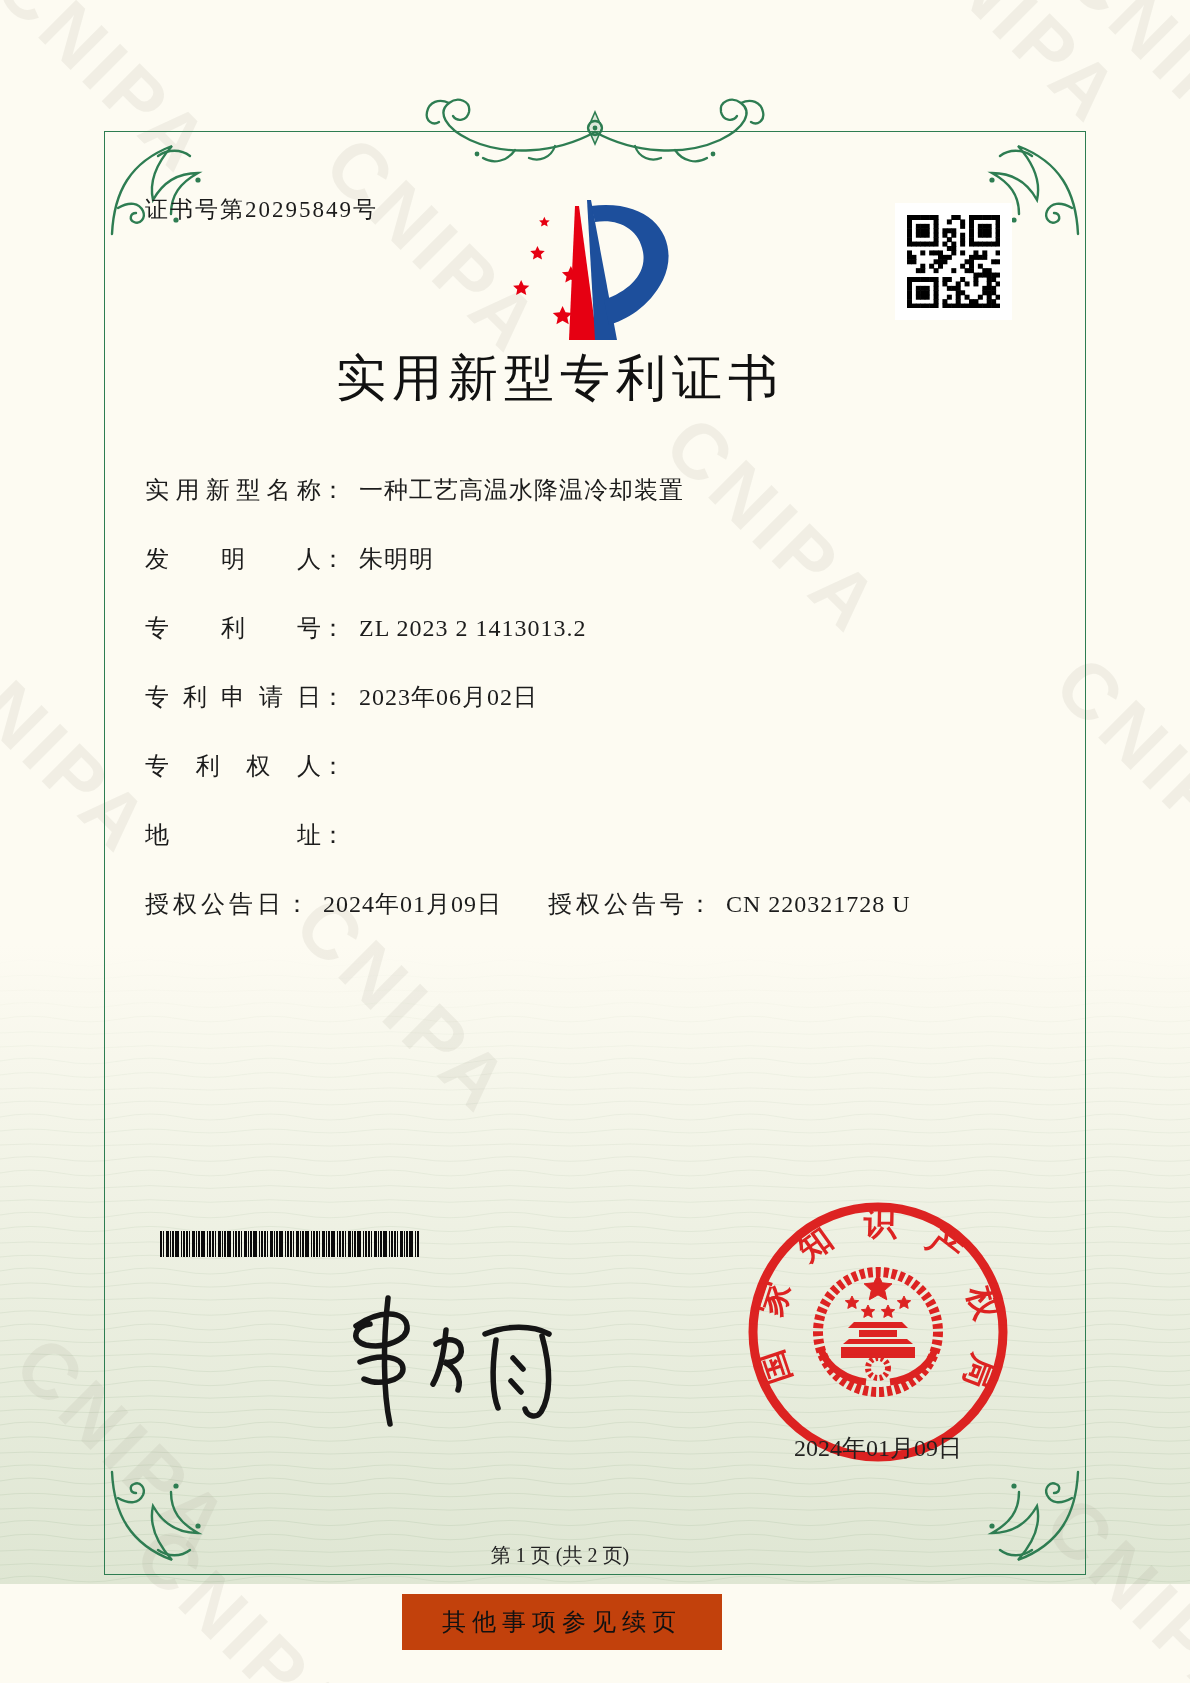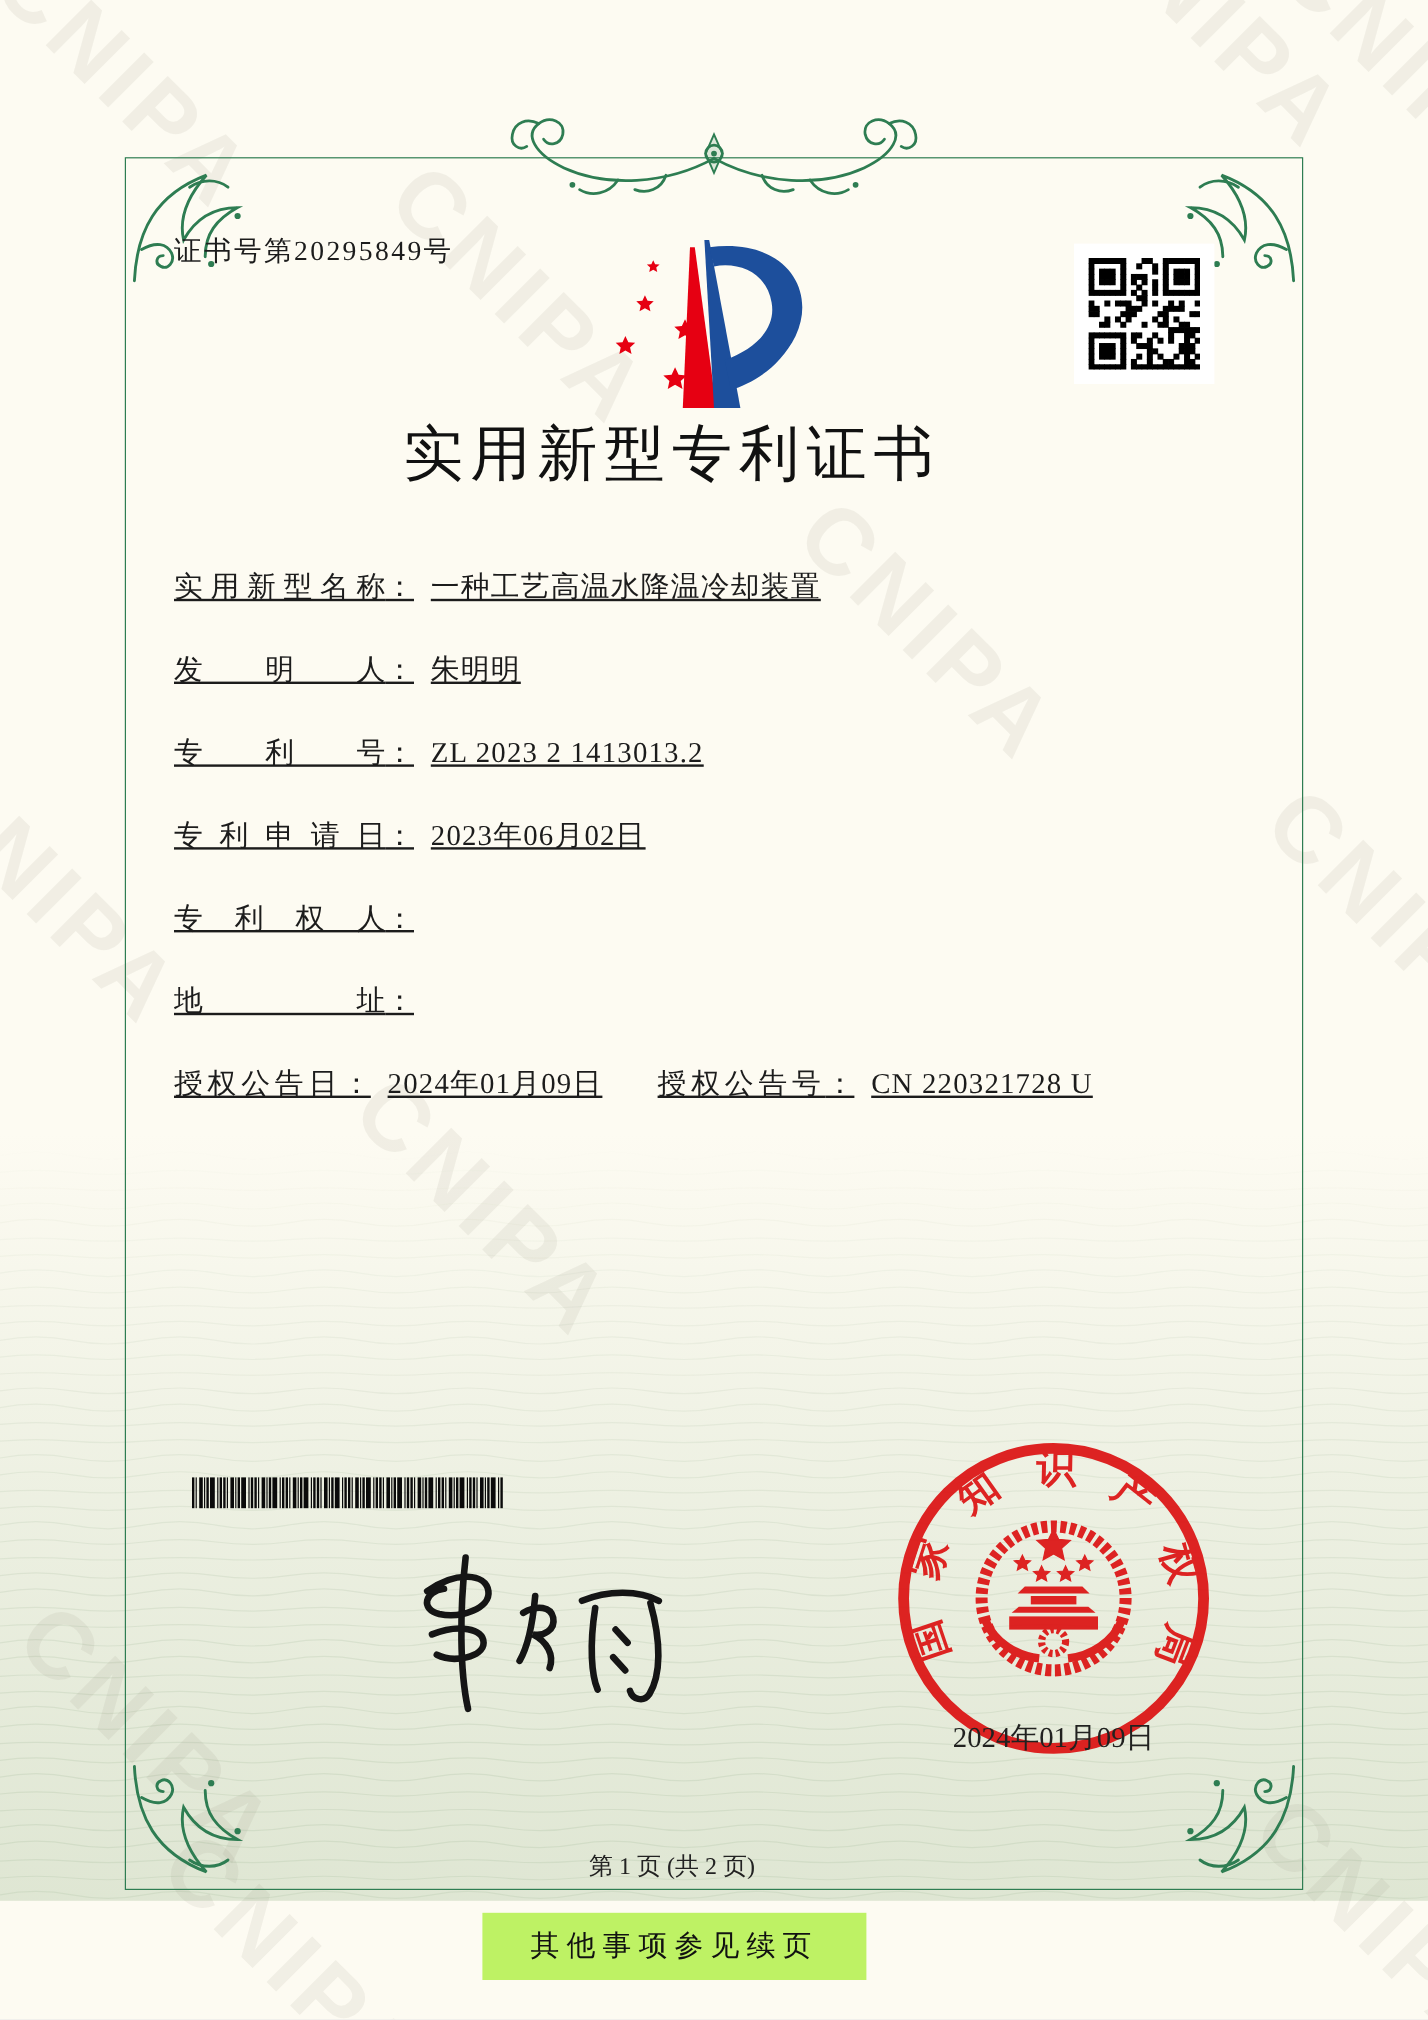--- a/index.html
+++ b/index.html
@@ -23,40 +23,40 @@
   .orn{position:absolute;z-index:3;}
   
   .content{position:absolute;left:0;top:0;width:1190px;height:1683px;z-index:4;}
   #cert-no{position:absolute;left:145px;top:194px;font-size:23px;letter-spacing:2px;}
   #logo{position:absolute;left:505px;top:198px;}
   #qr-box{position:absolute;left:895px;top:203px;width:117px;height:117px;background:#ffffff;}
   #qr{position:absolute;left:12px;top:12px;}
   #doc-title{position:absolute;left:60px;top:345px;width:1000px;text-align:center;
     font-size:50px;font-weight:normal;letter-spacing:6px;color:#111;}
   #fields{position:absolute;left:145px;top:478px;width:910px;font-size:24px;line-height:1;}
-  .frow{margin-bottom:45px;display:flex;align-items:baseline;white-space:nowrap;text-decoration:underline;}
+  .frow{margin-bottom:45px;display:flex;align-items:baseline;white-space:nowrap;}
   .flabel{display:inline-block;width:176px;text-align:justify;text-align-last:justify;}
   .colon{display:inline-block;margin-right:14px;}
   .fvalue{letter-spacing:1px;}
   .grant-group2{margin-left:46px;display:flex;align-items:baseline;}
   .glabel{letter-spacing:4px;}
   #body-text{position:absolute;left:145px;top:953px;width:905px;font-size:21.5px;
     line-height:44px;text-align:justify;color:#161616;}
   #body-text p{margin:0 0 12px 0;text-indent:2em;}
   #barcode{position:absolute;left:160px;top:1231px;}
   #sig-block{position:absolute;left:162px;top:1332px;
     font-family:"Liberation Sans","DejaVu Sans",sans-serif;font-size:27px;color:#1a1a1a;}
   #sig-title{margin-bottom:20px;}
   #sig-name{letter-spacing:8px;}
   #signature{position:absolute;left:310px;top:1282px;}
   #seal{position:absolute;left:735px;top:1190px;z-index:5;}
   #page-info{position:absolute;left:60px;top:1542px;width:1000px;text-align:center;
     font-size:20px;color:#222;}
   #cont-box{position:absolute;left:402px;top:1594px;width:320px;height:56px;
-    background:#bef264;text-align:center;line-height:56px;font-size:24px;
+    background:#c2410c;text-align:center;line-height:56px;font-size:24px;
     letter-spacing:6px;color:#111;}
 </style>
 </head>
 <body>
 
 <div id="page">
 
   <svg id="waves" width="1190" height="639">
       <path d="M0 4 q 30 -4.0 60 0 q 30 4.0 60 0 q 30 -4.0 60 0 q 30 4.0 60 0 q 30 -4.0 60 0 q 30 4.0 60 0 q 30 -4.0 60 0 q 30 4.0 60 0 q 30 -4.0 60 0 q 30 4.0 60 0 q 30 -4.0 60 0 q 30 4.0 60 0 q 30 -4.0 60 0 q 30 4.0 60 0 q 30 -4.0 60 0 q 30 4.0 60 0 q 30 -4.0 60 0 q 30 4.0 60 0 q 30 -4.0 60 0 q 30 4.0 60 0" fill="none" stroke="#a8bba0" stroke-width="1" stroke-opacity="0.00"></path>
       <path d="M0 18 q 30 -6.0 60 0 q 30 6.0 60 0 q 30 -6.0 60 0 q 30 6.0 60 0 q 30 -6.0 60 0 q 30 6.0 60 0 q 30 -6.0 60 0 q 30 6.0 60 0 q 30 -6.0 60 0 q 30 6.0 60 0 q 30 -6.0 60 0 q 30 6.0 60 0 q 30 -6.0 60 0 q 30 6.0 60 0 q 30 -6.0 60 0 q 30 6.0 60 0 q 30 -6.0 60 0 q 30 6.0 60 0 q 30 -6.0 60 0 q 30 6.0 60 0" fill="none" stroke="#a8bba0" stroke-width="1" stroke-opacity="0.01"></path>

